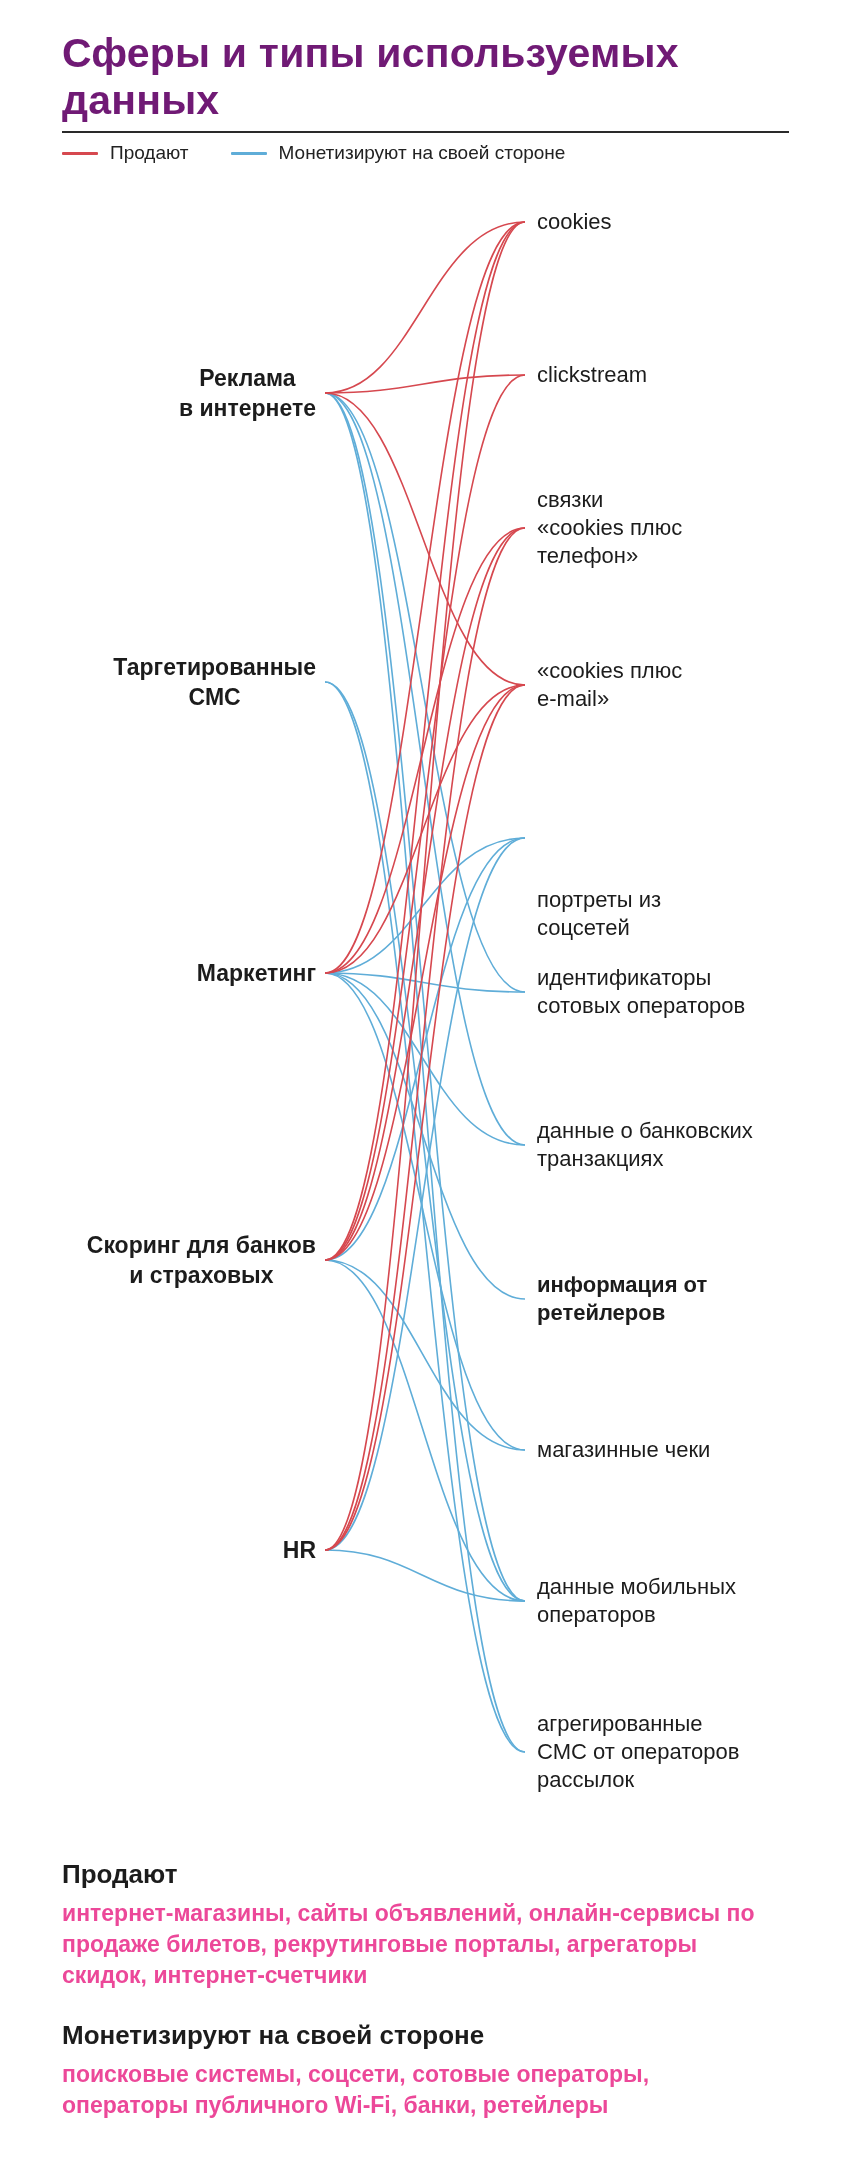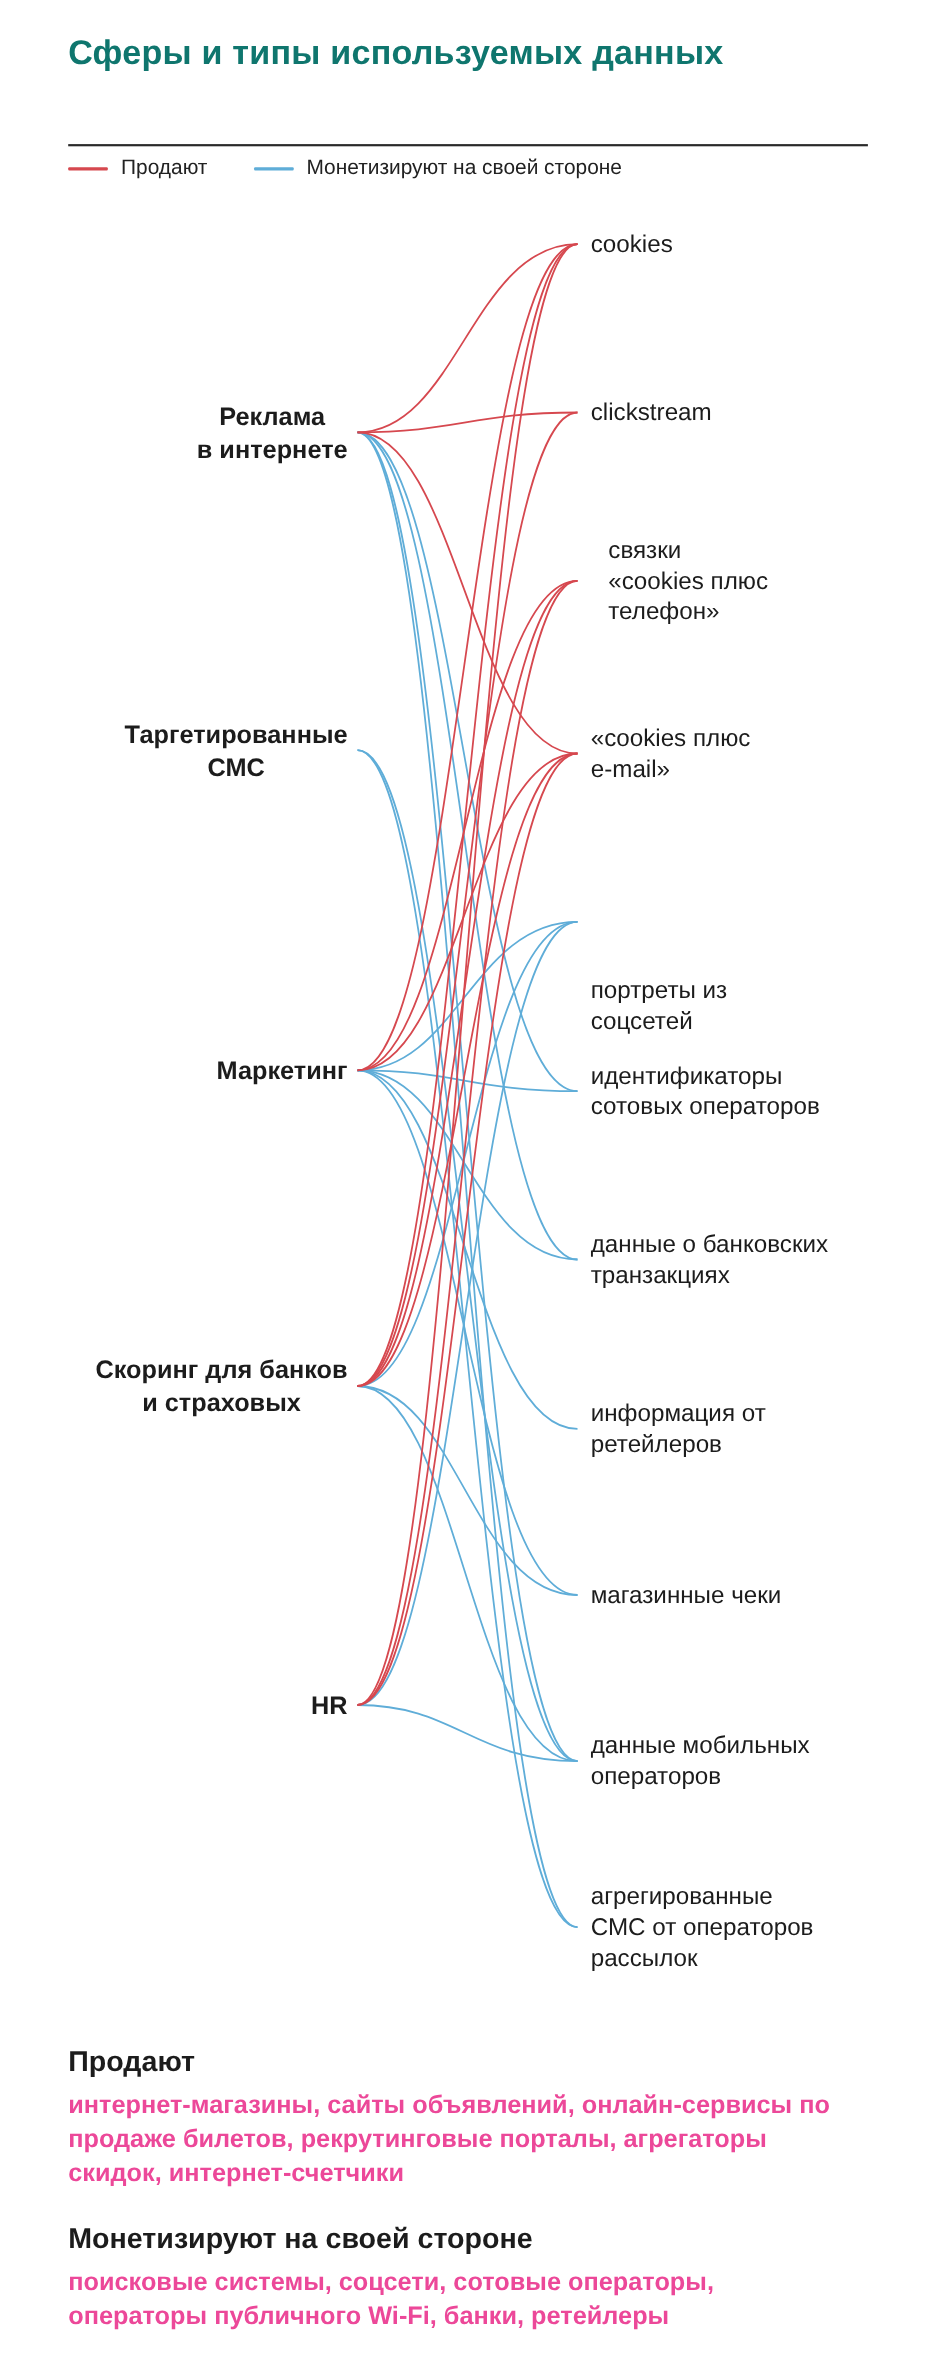--- a/index.html
+++ b/index.html
@@ -1,19 +1,19 @@
 <!DOCTYPE html>
 <html><head>
 <meta charset="utf-8">
 <style>
   html,body{margin:0;padding:0;background:#ffffff;}
   #page{position:relative;width:841px;height:2160px;background:#ffffff;overflow:hidden;
         font-family:"Liberation Sans","DejaVu Sans",sans-serif;color:#1c1c1c;}
   #page-title{position:absolute;top:30px;left:62px;width:730px;
-        font-size:31px;font-weight:bold;letter-spacing:.2px;color:#0f766e;}
+        font-size:41px;font-weight:bold;letter-spacing:.2px;color:#701a75;}
   #title-rule{position:absolute;top:131px;left:62px;width:727px;border-top:2px solid #2a2a2a;}
   #legend{position:absolute;top:142px;left:62px;display:flex;gap:42px;align-items:center;}
   .legend-item{display:flex;align-items:center;gap:12px;}
   .legend-swatch{width:36px;height:3px;border-radius:1px;}
   .legend-label{font-size:19px;color:#222;}
   #diagram{position:absolute;top:0;left:0;width:841px;height:2160px;}
   #diagram-svg{position:absolute;top:0;left:0;z-index:1;}
   #diagram-labels{position:absolute;top:0;left:0;width:841px;height:2160px;z-index:2;}
   .node-label{position:absolute;transform:translateY(-50%);white-space:nowrap;}
   .node-label.left{right:525px;text-align:center;font-weight:bold;font-size:23px;line-height:30px;color:#1c1c1c;}
@@ -92,42 +92,42 @@
         </div>
         <div class="node-label left" style="top: 1550px;">
           <div>HR</div>
         </div>
         <div class="node-label right" style="top: 222px;">
           <div>cookies</div>
         </div>
         <div class="node-label right" style="top: 375px;">
           <div>clickstream</div>
         </div>
-        <div class="node-label right" style="top: 528px; margin-left: 16px;">
+        <div class="node-label right" style="top: 528px;">
           <div>связки</div>
           <div>«cookies плюс</div>
           <div>телефон»</div>
         </div>
         <div class="node-label right" style="top: 685px;">
           <div>«cookies плюс</div>
           <div>e-mail»</div>
         </div>
         <div class="node-label right" style="top: 886px; margin-top: 28px;">
           <div>портреты из</div>
           <div>соцсетей</div>
         </div>
         <div class="node-label right" style="top: 992px;">
           <div>идентификаторы</div>
           <div>сотовых операторов</div>
         </div>
         <div class="node-label right" style="top: 1145px;">
           <div>данные о банковских</div>
           <div>транзакциях</div>
         </div>
-        <div class="node-label right" style="top: 1299px;">
+        <div class="node-label right" style="top: 1299px; font-weight: bold;">
           <div>информация от</div>
           <div>ретейлеров</div>
         </div>
         <div class="node-label right" style="top: 1450px;">
           <div>магазинные чеки</div>
         </div>
         <div class="node-label right" style="top: 1601px;">
           <div>данные мобильных</div>
           <div>операторов</div>
         </div>

